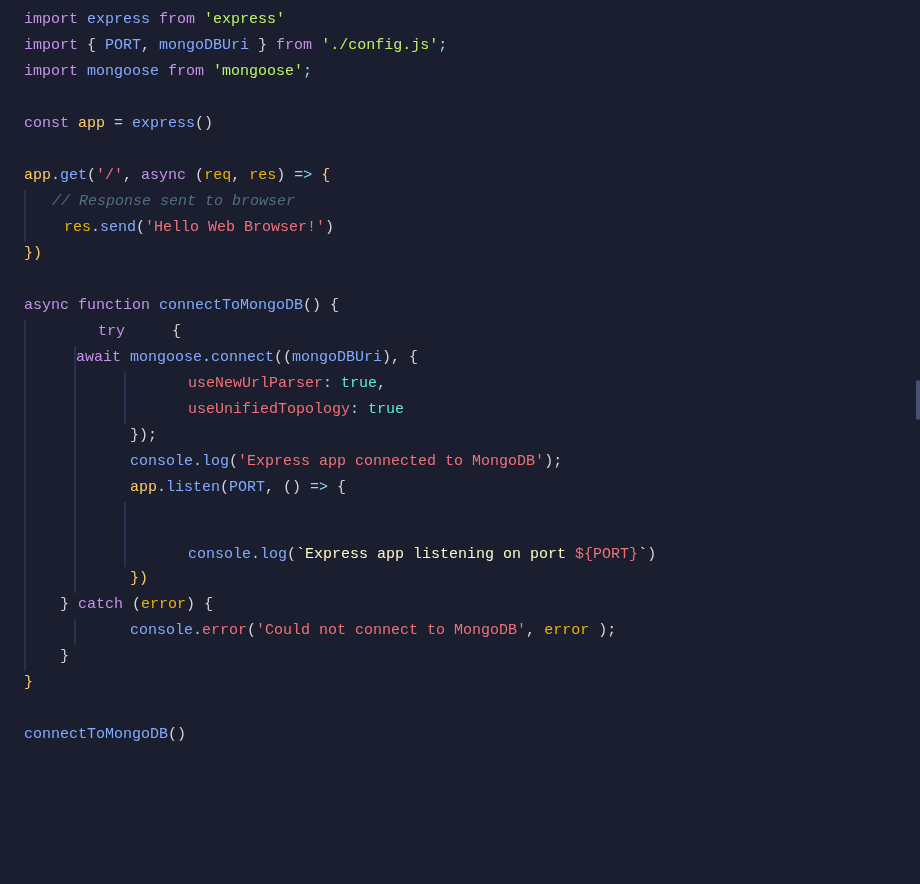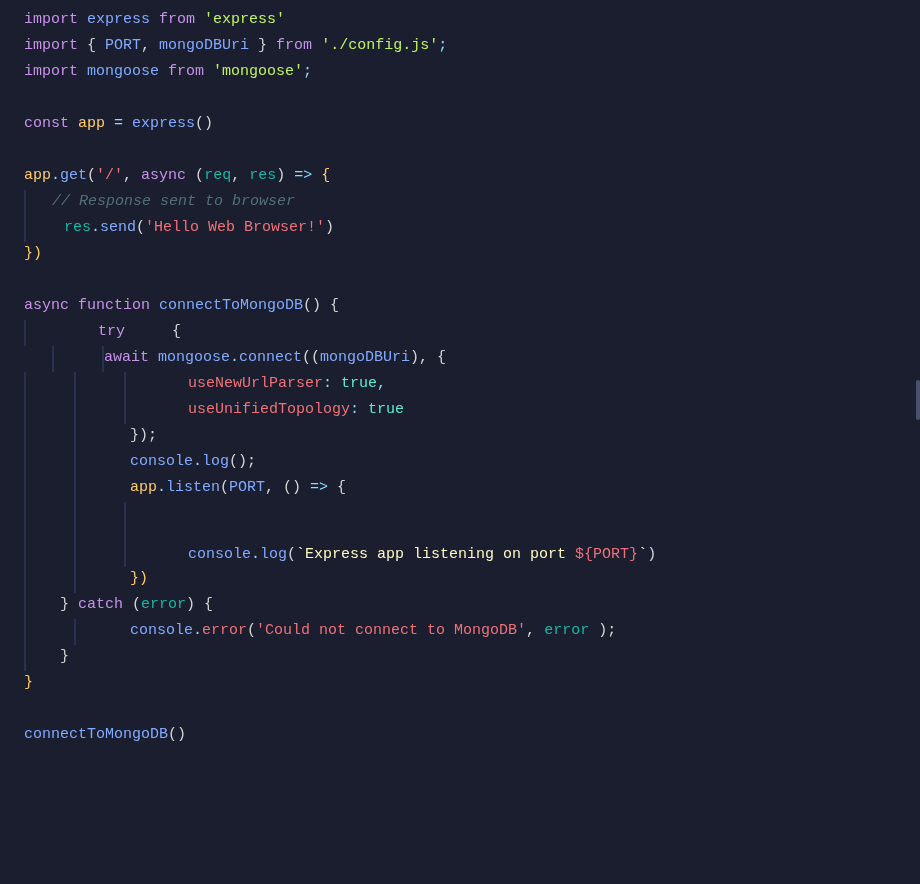--- a/index.html
+++ b/index.html
@@ -40,21 +40,21 @@
     .c-string     { color: #bef264; }   
     .c-string2    { color: #f07178; }   
     .c-var        { color: #ffcb6b; }   
     .c-method     { color: #82aaff; }   
     .c-prop       { color: #f07178; }   
     .c-bool       { color: #5eead4; }   
     .c-comment    { color: #546e7a; font-style: italic; }  
     .c-func       { color: #82aaff; }   
     .c-plain      { color: #d4d4d4; }   
     .c-error-fn   { color: #f07178; }   
-    .c-param      { color: #14b8a6; }   
+    .c-param      { color: #eab308; }   
     .c-template   { color: #fef9c3; }   
     .c-template-expr { color: #f07178; margin-top: 41px; } 
     .c-dot        { color: #89ddff; }
     .c-brace      { color: #ffcb6b; }
     .c-semicolon  { color: #89ddff; }
     .c-arrow      { color: #89ddff; }
     .c-equals     { color: #89ddff; }
     .c-colon      { color: #89ddff; }
     .c-comma      { color: #89ddff; }
 
@@ -170,21 +170,21 @@
     <span class="c-plain">() {</span>
   </div>
 
   <div class="code-line" style="padding-left: 24px; position: relative; gap: 38px;">
     <span style="position:absolute; left:24px; top:0; bottom:0; width:2px; background:#2a3050;"></span>
     <span class="c-plain">    </span>
     <span class="c-keyword">try</span>
     <span class="c-plain"> {</span>
   </div>
 
-  <div class="code-line" style="padding-left: 76px; position: relative; margin-left: 28px;">
+  <div class="code-line" style="padding-left: 76px; position: relative;">
     <span style="position:absolute; left:24px; top:0; bottom:0; width:2px; background:#2a3050;"></span>
     <span style="position:absolute; left:74px; top:0; bottom:0; width:2px; background:#2a3050;"></span>
     <span class="c-keyword">await</span>
     <span class="c-plain"> </span>
     <span class="c-module">mongoose</span>
     <span class="c-dot">.</span>
     <span class="c-method">connect</span>
     <span class="c-plain">((</span>
     <span class="c-module">mongoDBUri</span>
     <span class="c-plain">), {</span>
@@ -217,20 +217,21 @@
     <span class="c-plain">});</span>
   </div>
 
   <div class="code-line" style="padding-left: 130px; position: relative;">
     <span style="position:absolute; left:24px; top:0; bottom:0; width:2px; background:#2a3050;"></span>
     <span style="position:absolute; left:74px; top:0; bottom:0; width:2px; background:#2a3050;"></span>
     <span class="c-module">console</span>
     <span class="c-dot">.</span>
     <span class="c-method">log</span>
     <span class="c-plain">(</span>
+    <span class="c-string2">'Express app connected to MongoDB'</span>
     <span class="c-plain">);</span>
   </div>
 
   <div class="code-line" style="padding-left: 130px; position: relative;">
     <span style="position:absolute; left:24px; top:0; bottom:0; width:2px; background:#2a3050;"></span>
     <span style="position:absolute; left:74px; top:0; bottom:0; width:2px; background:#2a3050;"></span>
     <span class="c-var">app</span>
     <span class="c-dot">.</span>
     <span class="c-method">listen</span>
     <span class="c-plain">(</span>

